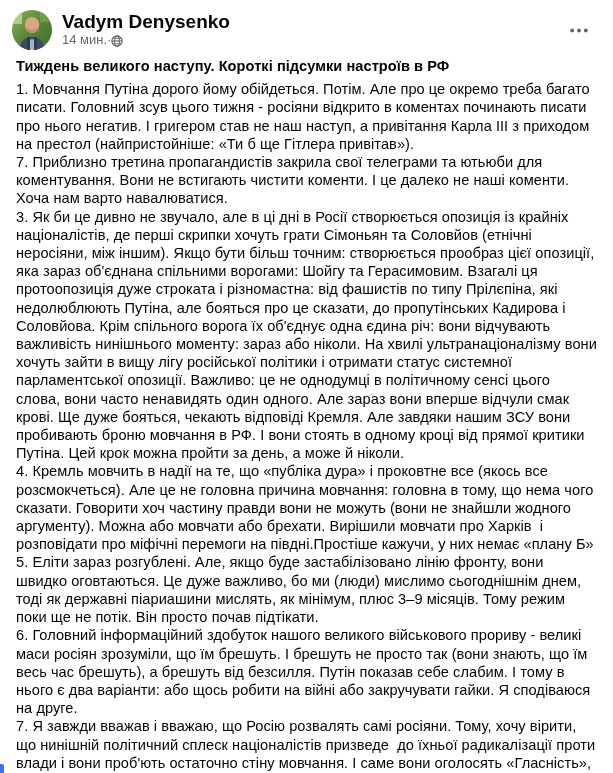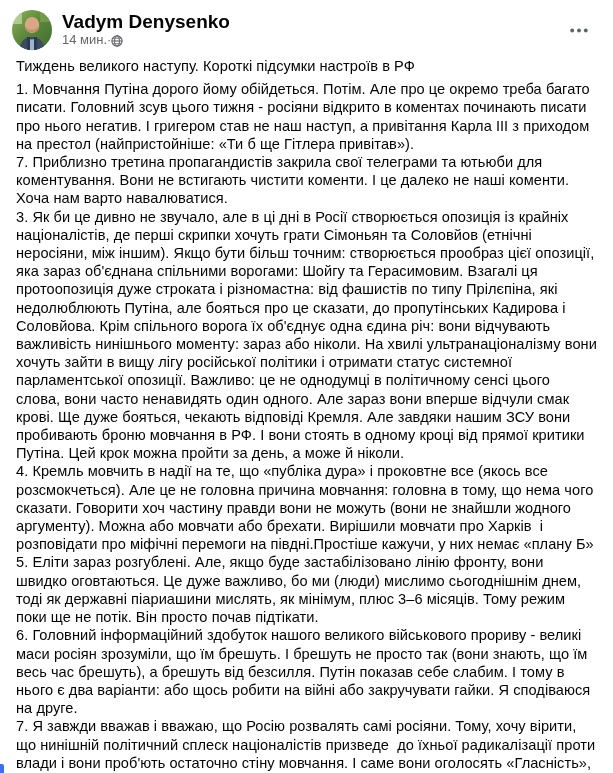--- a/index.html
+++ b/index.html
@@ -79,20 +79,21 @@
     line-height: 18.2px;
     color: #050505;
     letter-spacing: 0.05px;
   }
   .post-body p {
     margin: 0;
     white-space: pre-wrap;
   }
   .post-body p.title-line {
     margin-bottom: 5px;
+    font-weight: bold;
   }
   .bottom-artifact {
     position: absolute;
     left: 0;
     bottom: 0;
     width: 4px;
     height: 9px;
     background: #3d6ef5;
     border-radius: 0 2px 0 0;
   }
@@ -151,21 +152,21 @@
     </div>
 
   </div>
 
   <div class="post-body">
     <p class="title-line">Тиждень великого наступу. Короткі підсумки настроїв в РФ</p>
     <p>1. Мовчання Путіна дорого йому обійдеться. Потім. Але про це окремо треба багато писати. Головний зсув цього тижня - росіяни відкрито в коментах починають писати про нього негатив. І григером став не наш наступ, а привітання Карла III з приходом на престол (найпристойніше: «Ти б ще Гітлера привітав»).</p>
     <p>7. Приблизно третина пропагандистів закрила свої телеграми та ютьюби для коментування. Вони не встигають чистити коменти. І це далеко не наші коменти. Хоча нам варто навалюватися.</p>
     <p>3. Як би це дивно не звучало, але в ці дні в Росії створюється опозиція із крайніх націоналістів, де перші скрипки хочуть грати Сімоньян та Соловйов (етнічні неросіяни, між іншим). Якщо бути більш точним: створюється прообраз цієї опозиції, яка зараз об'єднана спільними ворогами: Шойгу та Герасимовим. Взагалі ця протоопозиція дуже строката і різномастна: від фашистів по типу Прілєпіна, які недолюблюють Путіна, але бояться про це сказати, до пропутінських Кадирова і Соловйова. Крім спільного ворога їх об'єднує одна єдина річ: вони відчувають важливість нинішнього моменту: зараз або ніколи. На хвилі ультранаціоналізму вони хочуть зайти в вищу лігу російської політики і отримати статус системної парламентської опозиції. Важливо: це не однодумці в політичному сенсі цього слова, вони часто ненавидять один одного. Але зараз вони вперше відчули смак крові. Ще дуже бояться, чекають відповіді Кремля. Але завдяки нашим ЗСУ вони пробивають броню мовчання в РФ. І вони стоять в одному кроці від прямої критики Путіна. Цей крок можна пройти за день, а може й ніколи.</p>
     <p>4. Кремль мовчить в надії на те, що «публіка дура» і проковтне все (якось все розсмокчеться). Але це не головна причина мовчання: головна в тому, що нема чого сказати. Говорити хоч частину правди вони не можуть (вони не знайшли жодного аргументу). Можна або мовчати або брехати. Вирішили мовчати про Харків  і розповідати про міфічні перемоги на півдні.Простіше кажучи, у них немає «плану Б»</p>
-    <p>5. Еліти зараз розгублені. Але, якщо буде застабілізовано лінію фронту, вони швидко оговтаються. Це дуже важливо, бо ми (люди) мислимо сьогоднішнім днем, тоді як державні піариашини мислять, як мінімум, плюс 3–6 місяців. Тому режим поки ще не потік. Він просто почав підтікати.</p>
+    <p>5. Еліти зараз розгублені. Але, якщо буде застабілізовано лінію фронту, вони швидко оговтаються. Це дуже важливо, бо ми (люди) мислимо сьогоднішнім днем, тоді як державні піариашини мислять, як мінімум, плюс 3–9 місяців. Тому режим поки ще не потік. Він просто почав підтікати.</p>
     <p>6. Головний інформаційний здобуток нашого великого військового прориву - великі маси росіян зрозуміли, що їм брешуть. І брешуть не просто так (вони знають, що їм весь час брешуть), а брешуть від безсилля. Путін показав себе слабим. І тому в нього є два варіанти: або щось робити на війні або закручувати гайки. Я сподіваюся на друге.</p>
     <p>7. Я завжди вважав і вважаю, що Росію розвалять самі росіяни. Тому, хочу вірити, що нинішній політичний сплеск націоналістів призведе  до їхньої радикалізації проти влади і вони проб'ють остаточно стіну мовчання. І саме вони оголосять «Гласність», яку так боїться російський режим</p>
 
   </div>
 
 </div>
 
 <div class="bottom-artifact"></div>
 
 </body></html>

